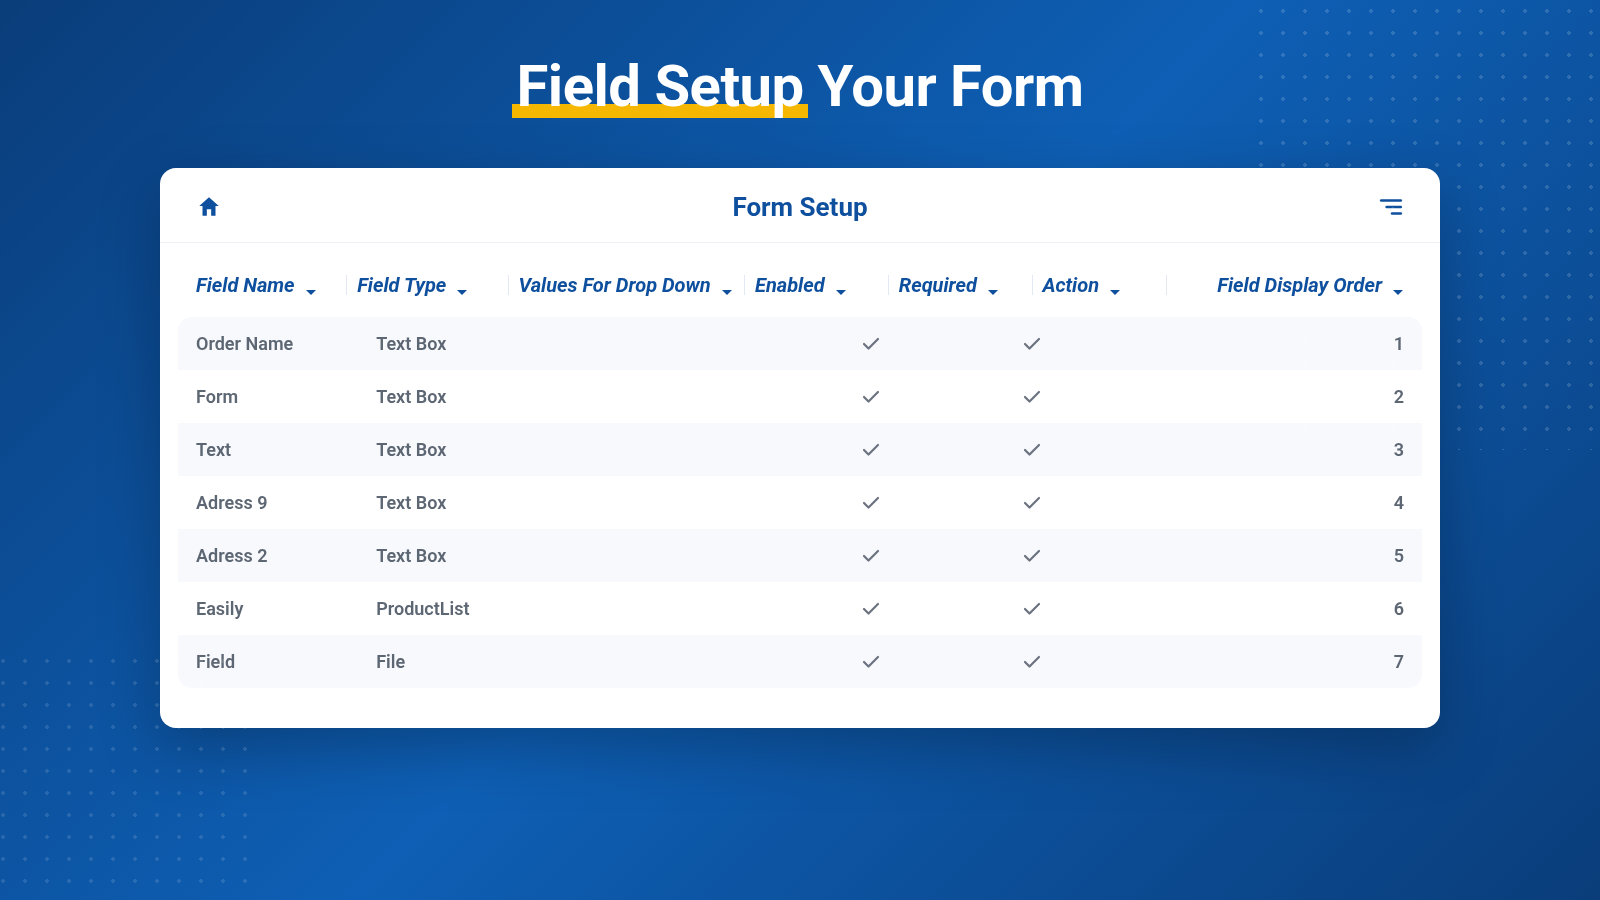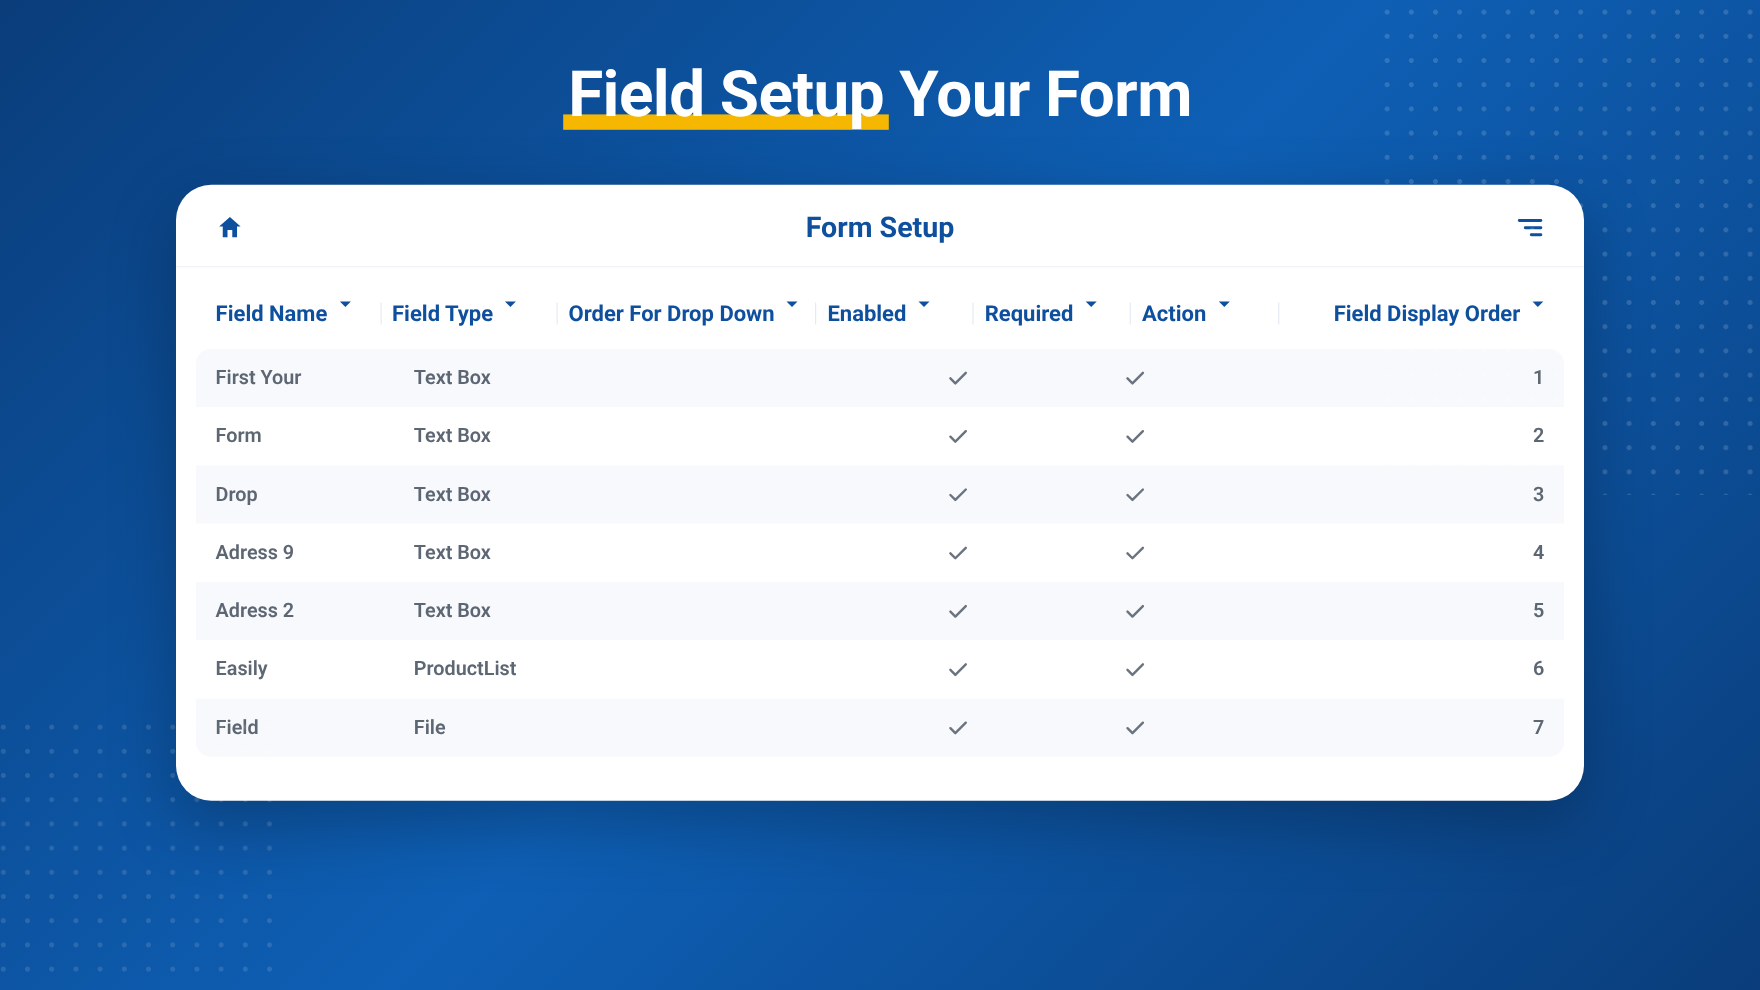--- a/index.html
+++ b/index.html
@@ -60,21 +60,21 @@
       z-index: -1;
     }
     .hero .hlwrap {
       position: relative;
       z-index: 0;
     }
     .card {
       margin: 48px auto 0;
       width: 1280px;
       background: #ffffff;
-      border-radius: 32px;
+      border-radius: 16px;
       padding-bottom: 40px;
       box-shadow: 0 20px 60px rgba(0,0,0,0.25);
       overflow: hidden;
     }
     .card-header {
       display: flex;
       align-items: center;
       padding: 24px 36px 20px;
       border-bottom: 1px solid #eef1f6;
     }
@@ -107,23 +107,24 @@
       font-size: 20px;
     }
     .thead .sep {
       width: 1px;
       height: 20px;
       background: #e3e8f2;
       margin: 0 10px;
     }
     .th {
       display: flex;
-      align-items: flex-start;
+      align-items: flex-end;
       gap: 8px;
       white-space: nowrap;
+      font-style: italic;
     }
     .caret {
       display: inline-block;
       margin-left: 2px;
     }
     .col-name   { width: 160px; }
     .col-type   { width: 160px; }
     .col-values { width: 246px; }
     .col-enabled{ width: 140px; justify-content: flex-start; }
     .col-required{ width: 140px; justify-content: flex-start; }
@@ -200,21 +201,21 @@
       <div class="th col-type">
         <span>Field Type</span>
         <span class="caret">
             <svg width="12" height="8" viewBox="0 0 12 8" fill="currentColor">
               <path d="M1 1l5 5 5-5z"></path>
             </svg>
           </span>
       </div>
       <div class="sep"></div>
       <div class="th col-values">
-        <span>Order For Drop Down</span>
+        <span>Values For Drop Down</span>
         <span class="caret">
             <svg width="12" height="8" viewBox="0 0 12 8" fill="currentColor">
               <path d="M1 1l5 5 5-5z"></path>
             </svg>
           </span>
       </div>
       <div class="sep"></div>
       <div class="th col-enabled">
         <span>Enabled</span>
         <span class="caret">
@@ -248,21 +249,21 @@
             <svg width="12" height="8" viewBox="0 0 12 8" fill="currentColor">
               <path d="M1 1l5 5 5-5z"></path>
             </svg>
           </span>
       </div>
     </div>
 
     <div class="tbody" id="tbody">
         <div class="trow">
           <div class="td col-name">
-            <span>First Your</span>
+            <span>Order Name</span>
           </div>
           <div class="td" style="width:22px"></div>
           <div class="td col-type">
             <span>Text Box</span>
           </div>
           <div class="td" style="width:22px"></div>
           <div class="td col-values">
             <span></span>
           </div>
           <div class="td" style="width:22px"></div>
@@ -322,21 +323,21 @@
           <div class="td col-action">
             <span></span>
           </div>
           <div class="td" style="width:22px"></div>
           <div class="td col-order">
             <span>2</span>
           </div>
         </div>
         <div class="trow">
           <div class="td col-name">
-            <span>Drop</span>
+            <span>Text</span>
           </div>
           <div class="td" style="width:22px"></div>
           <div class="td col-type">
             <span>Text Box</span>
           </div>
           <div class="td" style="width:22px"></div>
           <div class="td col-values">
             <span></span>
           </div>
           <div class="td" style="width:22px"></div>

